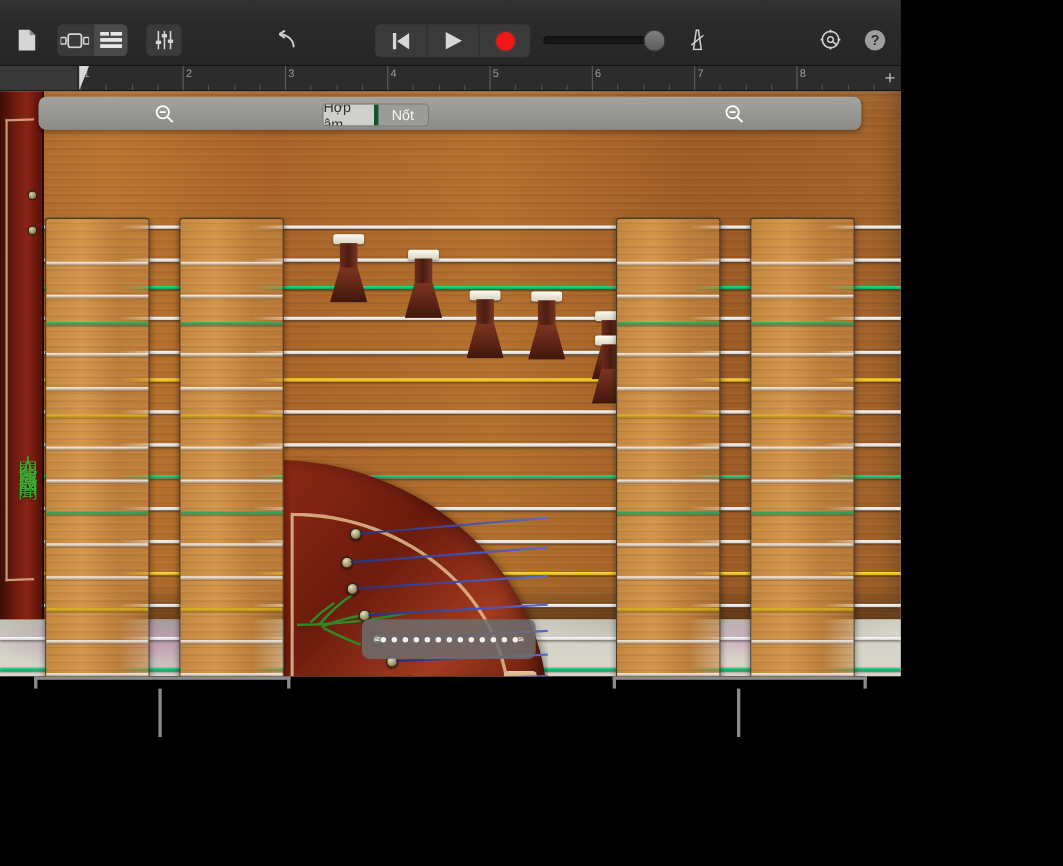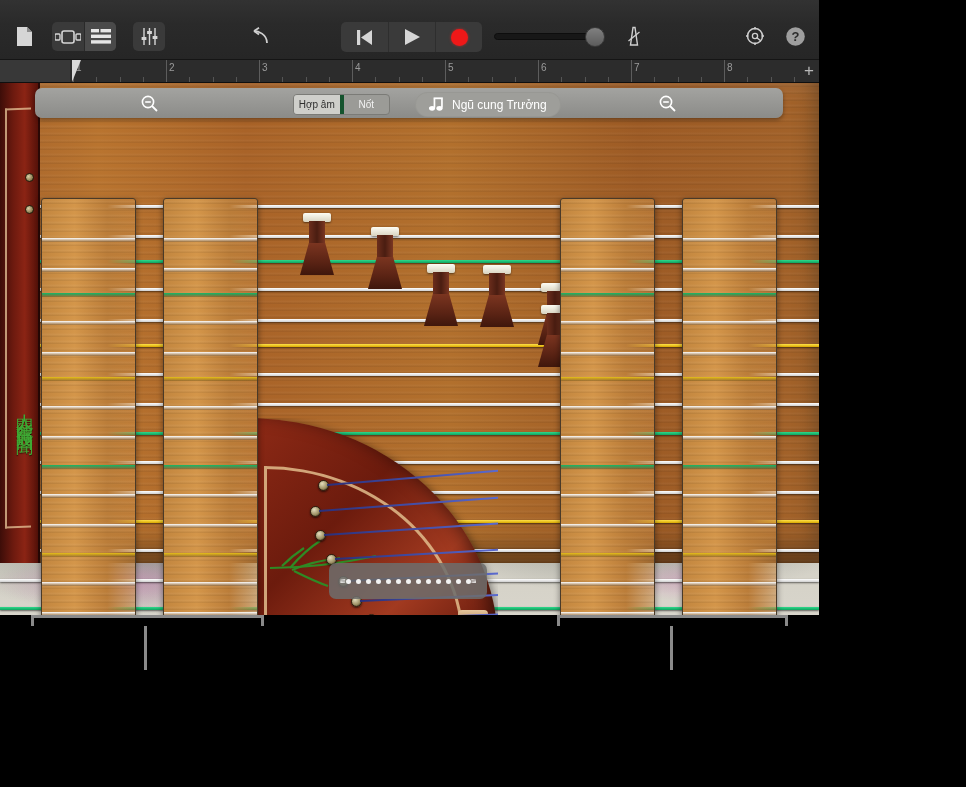--- a/index.html
+++ b/index.html
@@ -260,21 +260,21 @@
     width: 97px; height: 21px;
     background: #9b9b97;
     border: 1px solid #7b7b77;
     border-radius: 4px;
     display: flex;
     overflow: hidden;
   }
   .seg-tabs .tab {
     flex: 1;
     display: flex; align-items: center; justify-content: center;
-    font-size: 10px; color: #f2f2f2;
+    font-size: 13px; color: #f2f2f2;
   }
   .seg-tabs .tab.sel { background: #cfcfcb; color: #2f2f2f; }
   .seg-tabs .tab + .tab { border-left: 4px solid #14532d; }
 
   .scale-btn {
     position: absolute; left: 380px; top: 4px;
     height: 25px; padding: 0 13px;
     background: #9e9e9a;
     border: 1px solid #86868240;
     border-radius: 13px;
@@ -655,30 +655,20 @@
         <circle cx="7" cy="7" r="5.6" fill="none" stroke="#ffffff" stroke-width="1.6"></circle>
         <line x1="4.2" y1="7" x2="9.8" y2="7" stroke="#ffffff" stroke-width="1.6"></line>
         <line x1="11" y1="11" x2="16" y2="16" stroke="#ffffff" stroke-width="1.8"></line>
       </svg>
 
       <div class="seg-tabs">
         <div class="tab sel">Hợp âm</div>
         <div class="tab">Nốt</div>
       </div>
 
-      <div class="scale-btn">
-        <svg width="17" height="15" viewBox="0 0 17 15">
-          <rect x="4.6" y="0.4" width="9.2" height="1.8" fill="#ffffff"></rect>
-          <rect x="4.6" y="1.6" width="1.7" height="9" fill="#ffffff"></rect>
-          <rect x="12.1" y="1.6" width="1.7" height="9" fill="#ffffff"></rect>
-          <ellipse cx="3" cy="11.3" rx="3.1" ry="2.4" fill="#ffffff"></ellipse>
-          <ellipse cx="10.5" cy="11.3" rx="3.1" ry="2.4" fill="#ffffff"></ellipse>
-        </svg>
-        <span>Ngũ cung Trưởng</span>
-      </div>
 
       <svg class="mag" style="left:624px;" viewBox="0 0 18 18">
         <circle cx="7" cy="7" r="5.6" fill="none" stroke="#ffffff" stroke-width="1.6"></circle>
         <line x1="4.2" y1="7" x2="9.8" y2="7" stroke="#ffffff" stroke-width="1.6"></line>
         <line x1="11" y1="11" x2="16" y2="16" stroke="#ffffff" stroke-width="1.8"></line>
       </svg>
     </div>
 
     <div class="dots-widget">
       <svg class="wave-ico" viewBox="0 0 18 15">

